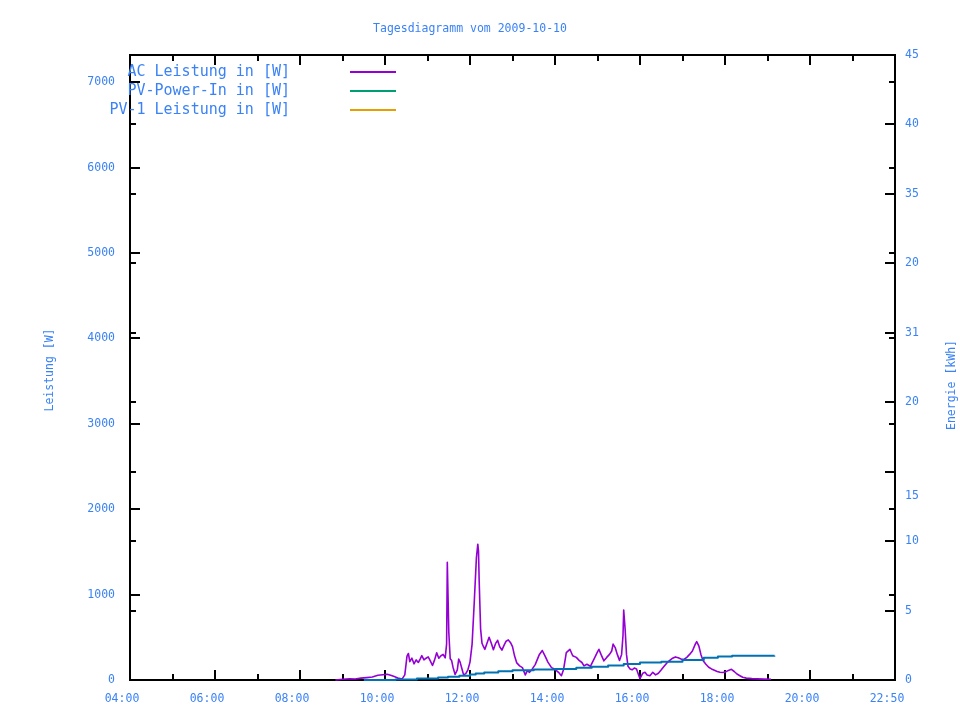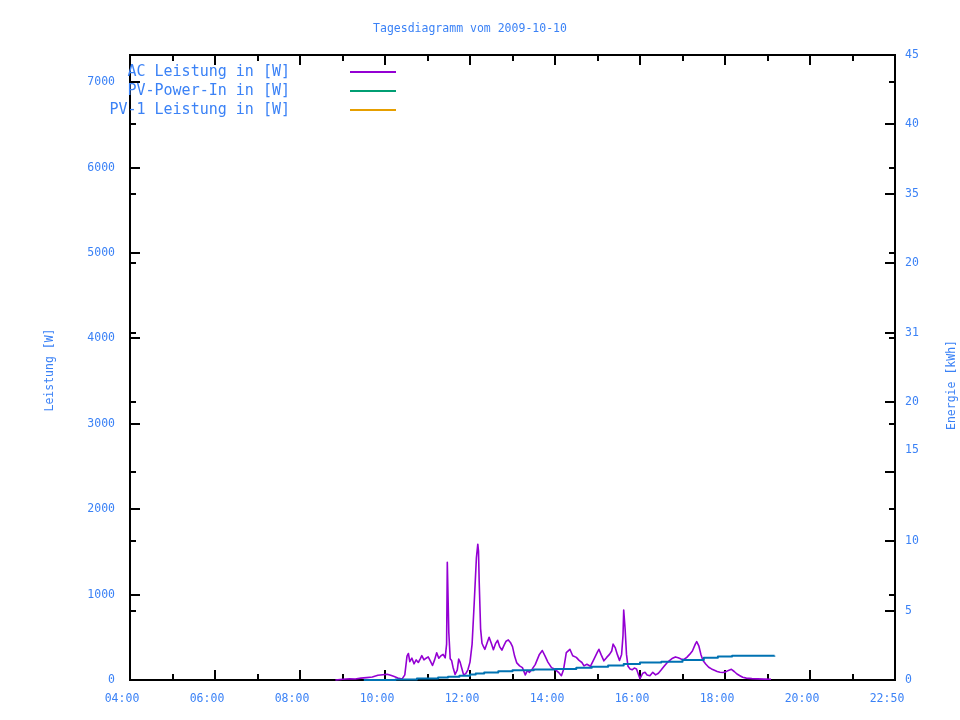--- a/index.html
+++ b/index.html
@@ -143,20 +143,20 @@
     <div class="tick-label ylab-num" style="left: 0px; top: 586.617px;">1000</div>
     <div class="tick-label ylab-num" style="left: 0px; top: 501.235px;">2000</div>
     <div class="tick-label ylab-num" style="left: 0px; top: 415.852px;">3000</div>
     <div class="tick-label ylab-num" style="left: 0px; top: 330.47px;">4000</div>
     <div class="tick-label ylab-num" style="left: 0px; top: 245.087px;">5000</div>
     <div class="tick-label ylab-num" style="left: 0px; top: 159.705px;">6000</div>
     <div class="tick-label ylab-num" style="left: 0px; top: 74.3224px;">7000</div>
     <div class="tick-label " style="left: 870px; top: 672px;">0</div>
     <div class="tick-label " style="left: 870px; top: 602.556px;">5</div>
     <div class="tick-label " style="left: 870px; top: 533.111px;">10</div>
-    <div class="tick-label " style="left: 870px; top: 442px;">15</div>
+    <div class="tick-label " style="left: 870px; top: 488px;">15</div>
     <div class="tick-label " style="left: 870px; top: 394.222px;">20</div>
     <div class="tick-label " style="left: 870px; top: 324.778px;">31</div>
     <div class="tick-label " style="left: 870px; top: 255.333px;">20</div>
     <div class="tick-label " style="left: 870px; top: 185.889px;">35</div>
     <div class="tick-label " style="left: 870px; top: 116.444px;">40</div>
     <div class="tick-label " style="left: 870px; top: 47px;">45</div>
   </div>
 
 </body></html>

